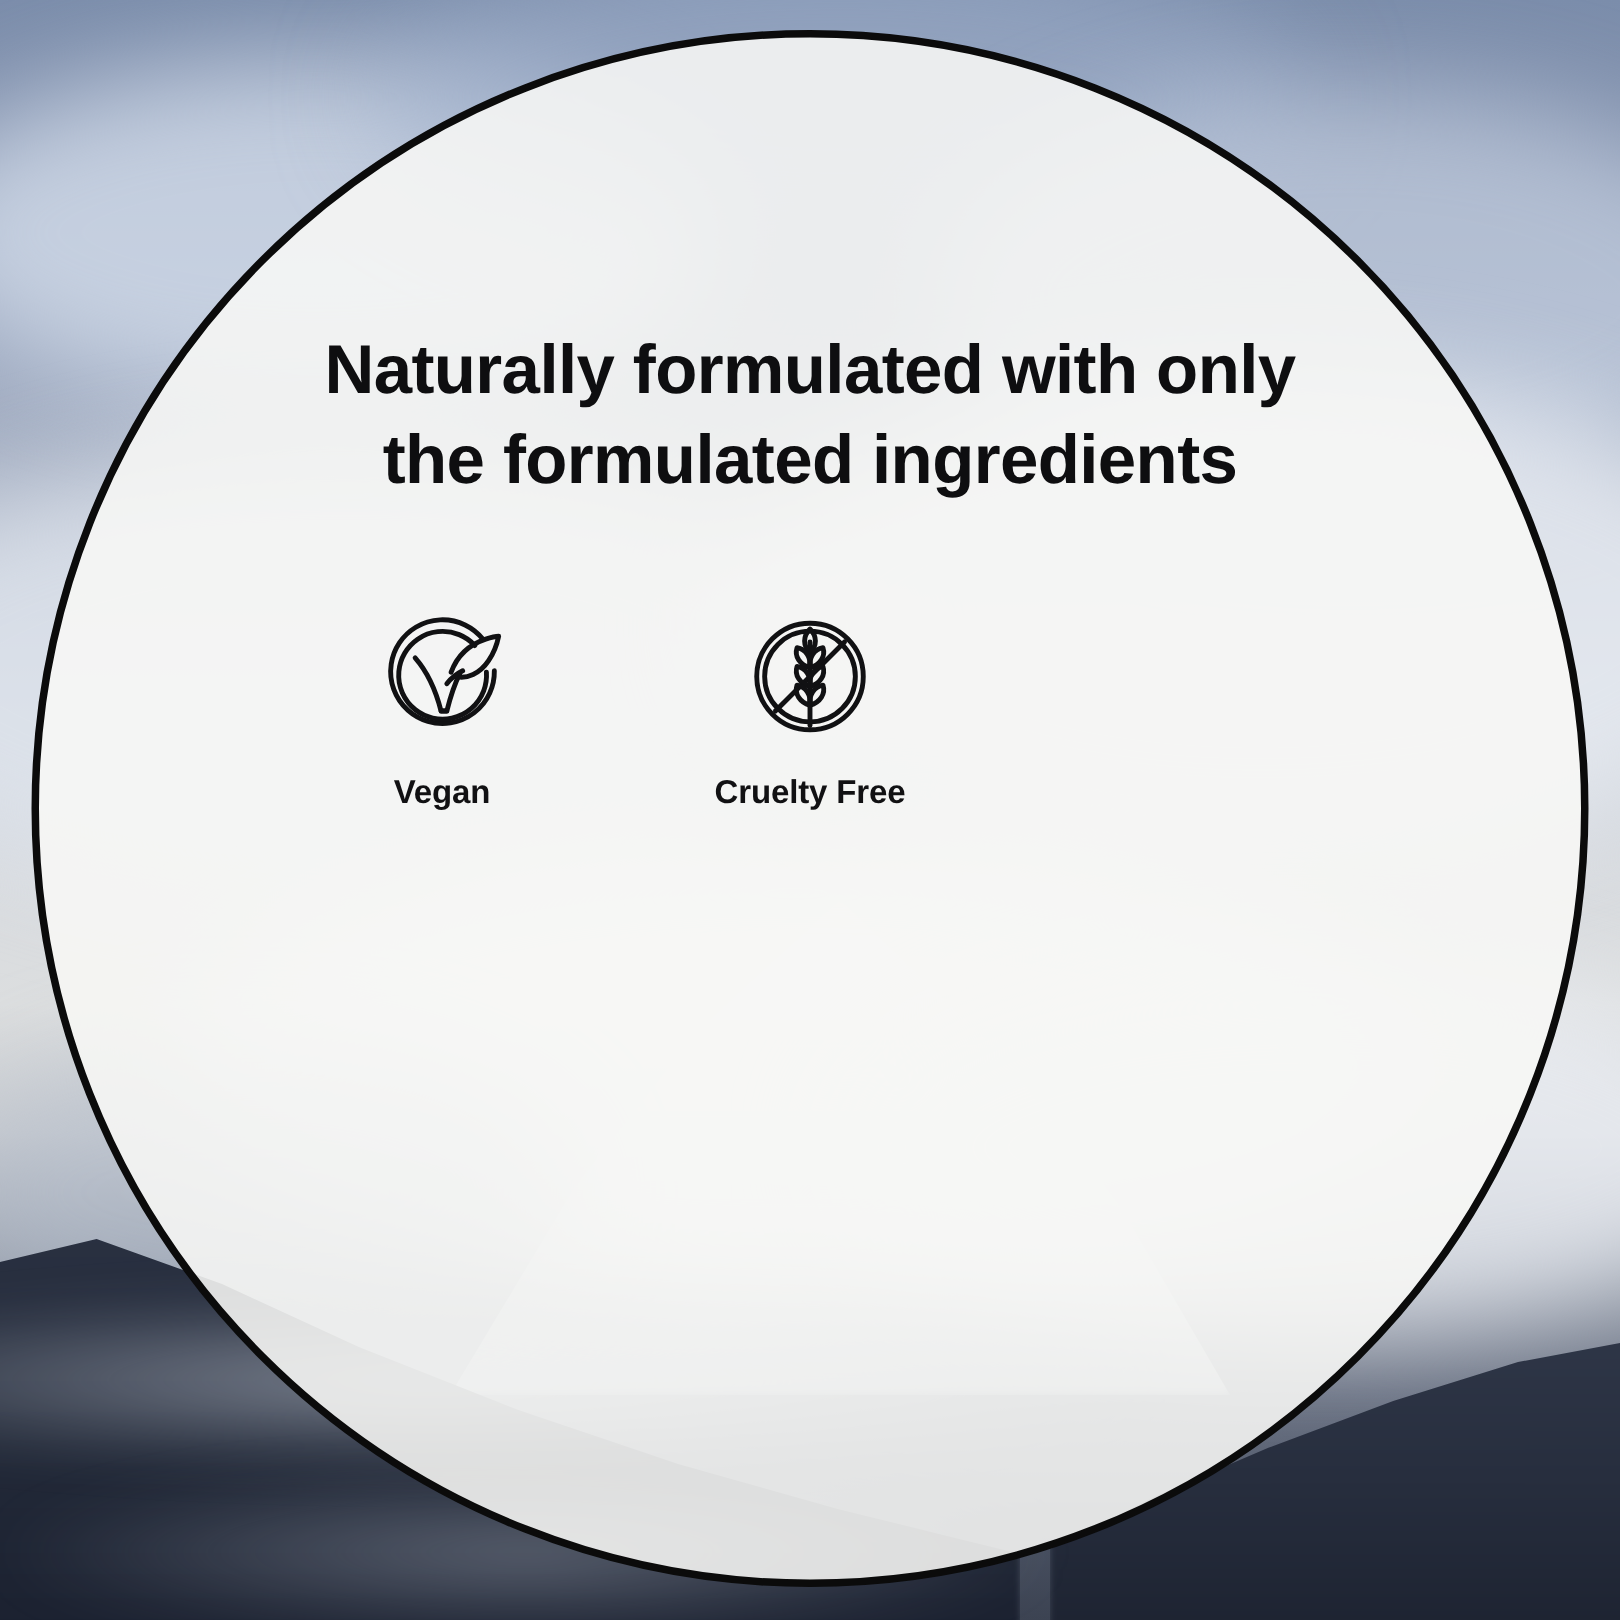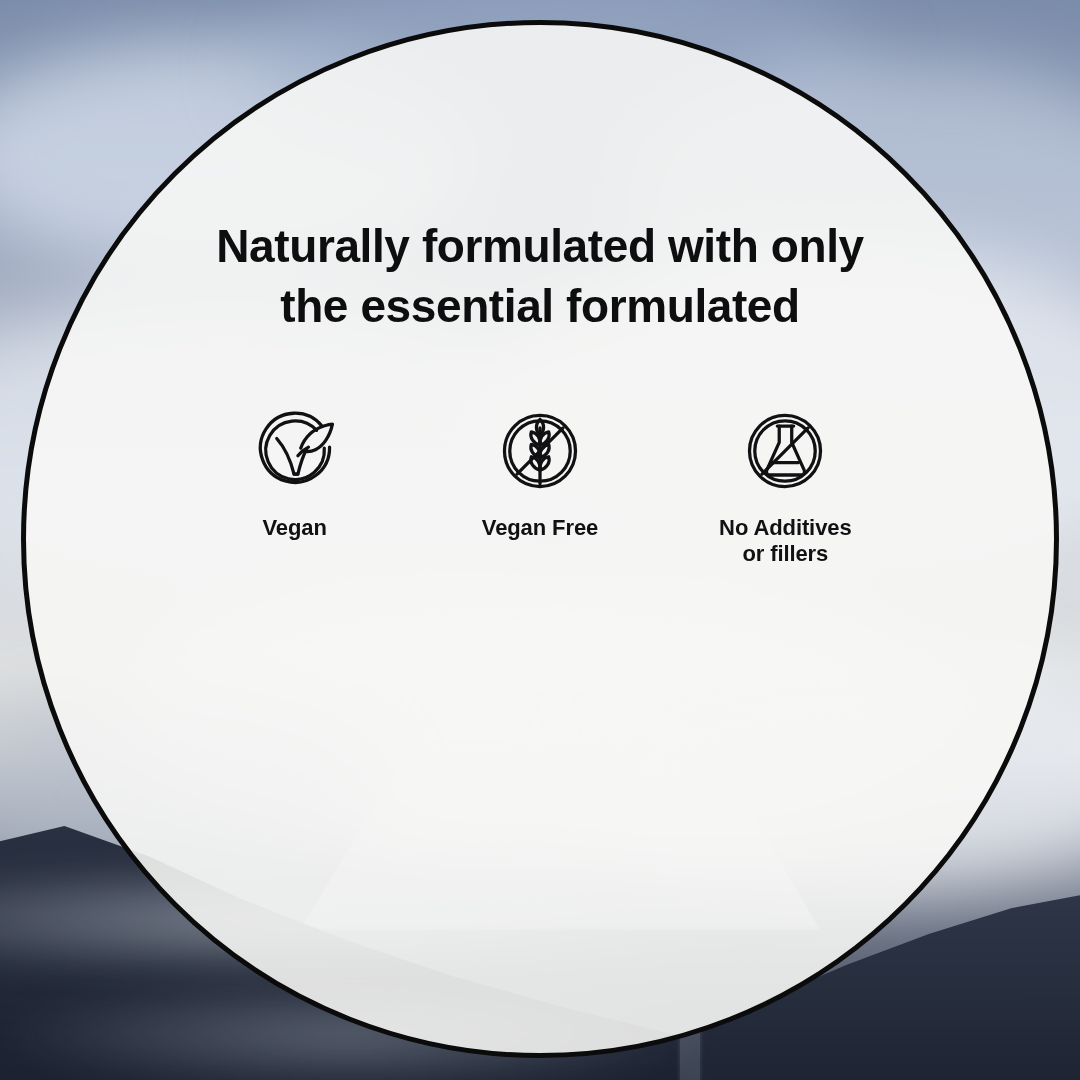--- a/index.html
+++ b/index.html
@@ -184,21 +184,21 @@
     <div class="mist"></div>
     <div class="ridge ridge-far"></div>
     <div class="mist2"></div>
   </div>
 
   <div class="disc">
     <div class="disc-content">
 
       <div class="headline">
         <div>Naturally formulated with only</div>
-        <div>the essential formulated</div>
+        <div>the formulated ingredients</div>
       </div>
 
       <div class="grid">
 
         <div class="badge">
           <span class="badge-icon">
             <svg viewBox="0 0 100 100" fill="none" stroke="#111113" stroke-width="3.4" stroke-linecap="round" stroke-linejoin="round">
               <path d="M78 24 A36 36 0 1 0 86 46"></path>
               <path d="M72.5 28.5 A30.5 30.5 0 1 0 80.5 47"></path>
               <path d="M31 37 C38 45 45 58 49 74 L53 74 C56 62 59 54 62 48"></path>
@@ -220,38 +220,23 @@
               <line x1="50" y1="84" x2="50" y2="26"></line>
               <path d="M50 33 C45 29 45 22 50 17 C55 22 55 29 50 33Z"></path>
               <path d="M50 44 C43 42 39 36 41 30 C47 31 51 37 50 44Z"></path>
               <path d="M50 44 C57 42 61 36 59 30 C53 31 49 37 50 44Z"></path>
               <path d="M50 57 C43 55 39 49 41 43 C47 44 51 50 50 57Z"></path>
               <path d="M50 57 C57 55 61 49 59 43 C53 44 49 50 50 57Z"></path>
               <path d="M50 70 C43 68 39 62 41 56 C47 57 51 63 50 70Z"></path>
               <path d="M50 70 C57 68 61 62 59 56 C53 57 49 63 50 70Z"></path>
             </svg>
           </span>
-          <span class="badge-label">Vegan Free</span>
+          <span class="badge-label">Cruelty Free</span>
         </div>
 
 
 
-        <div class="badge">
-          <span class="badge-icon">
-            <svg viewBox="0 0 100 100" fill="none" stroke="#111113" stroke-width="3.4" stroke-linecap="round" stroke-linejoin="round">
-              <circle cx="50" cy="50" r="37"></circle>
-              <circle cx="50" cy="50" r="31.5"></circle>
-              <line x1="74" y1="26" x2="26" y2="74"></line>
-
-              <path d="M42 24 L59 24"></path>
-              <path d="M44 24 L44 41 L31 70 C30 72.5 31.5 75 34 75 L67 75 C69.5 75 71 72.5 70 70 L57 41 L57 24"></path>
-              <path d="M37 62 L64 62"></path>
-            </svg>
-          </span>
-          <span class="badge-label">No Additives
-or fillers</span>
-        </div>
 
 
       </div>
     </div>
   </div>
 </div>
 
 </body></html>

